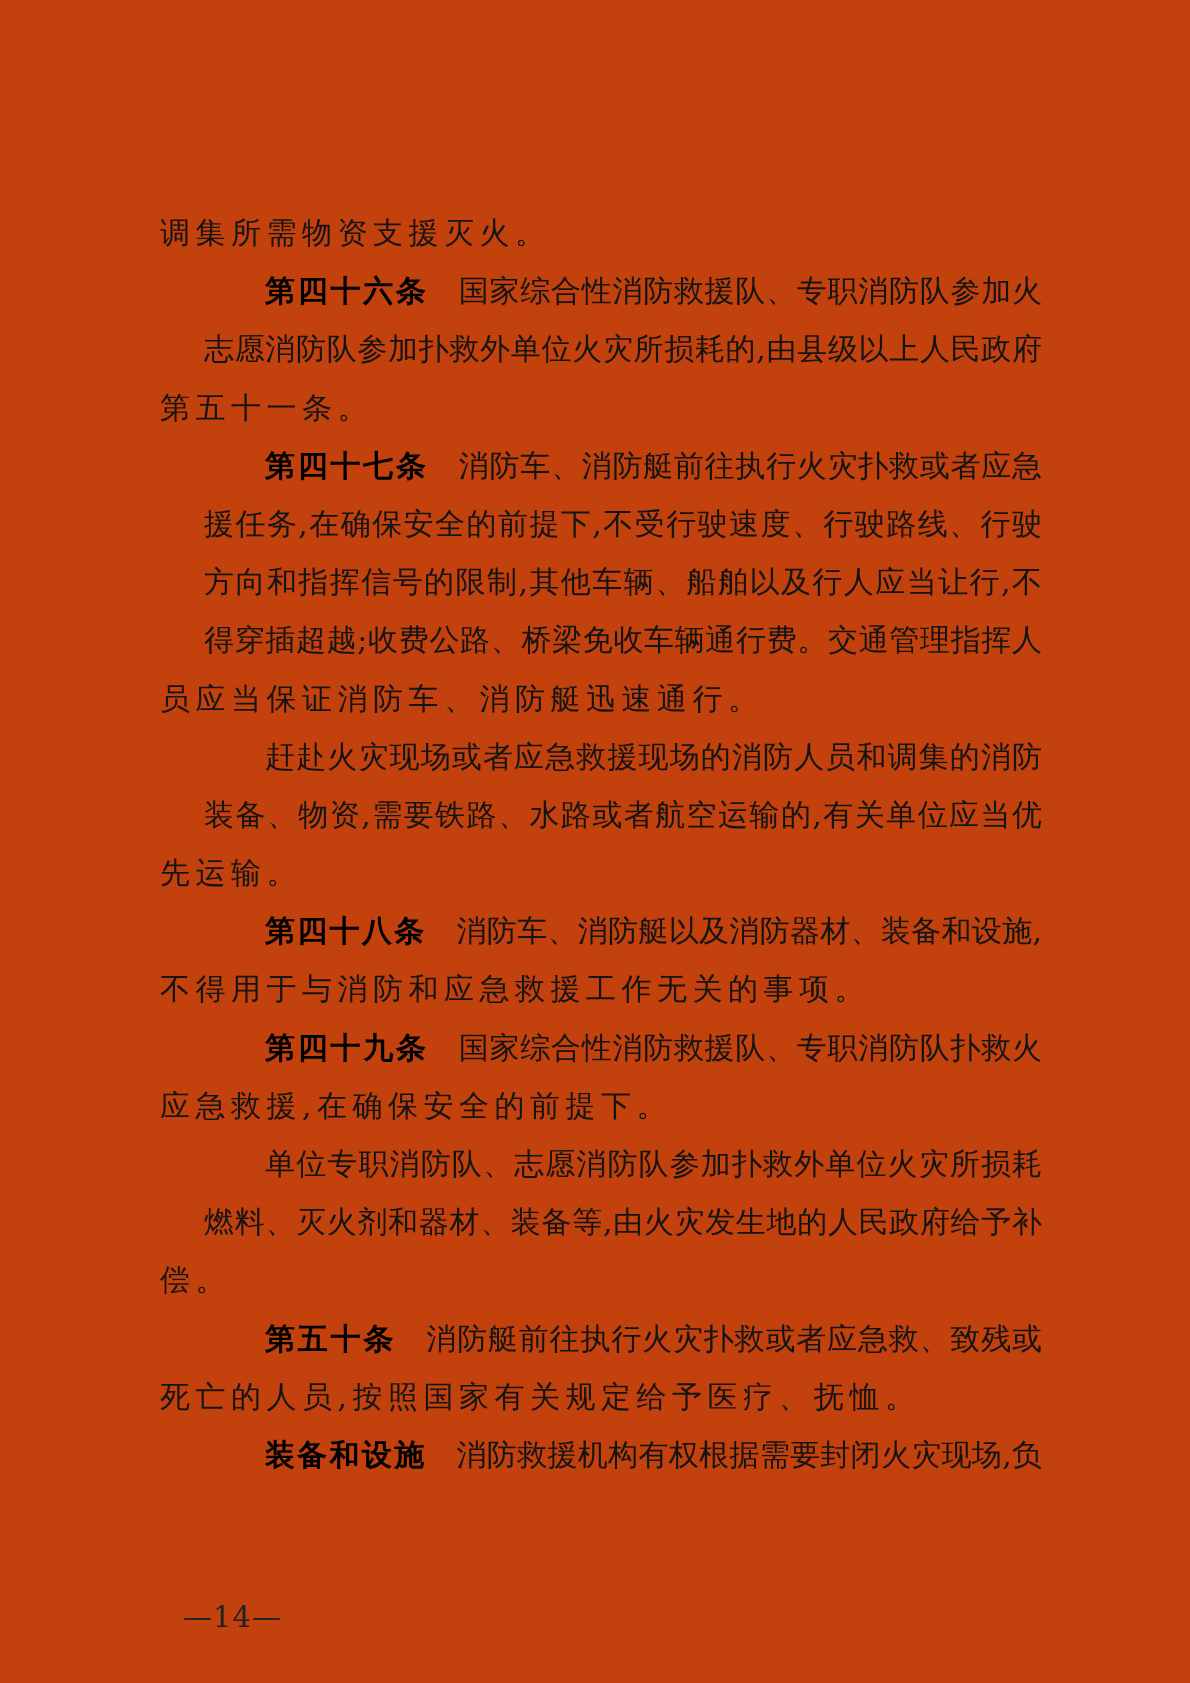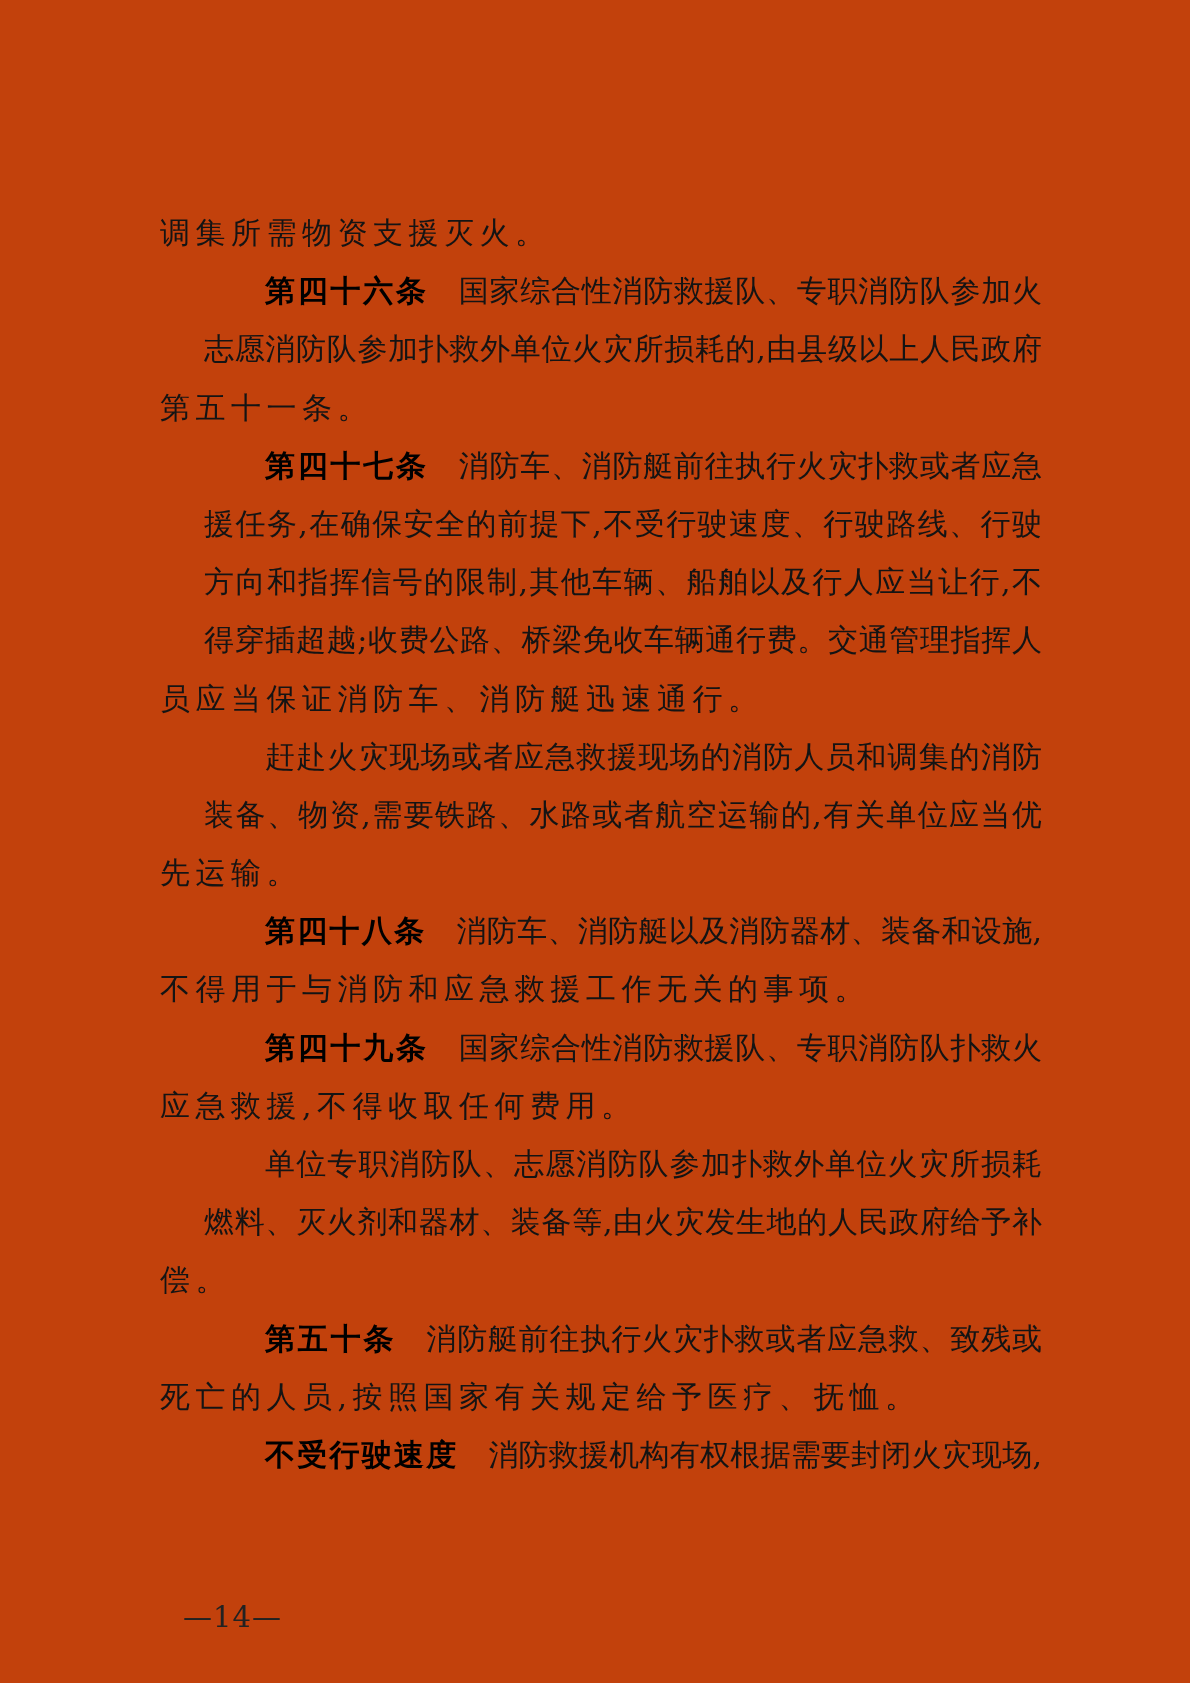--- a/index.html
+++ b/index.html
@@ -89,30 +89,30 @@
     <div class="line fill"><span class="t">装备、物资,需要铁路、水路或者航空运输的,有关单位应当优</span></div>
 
     <div class="line end"><span class="t">先运输。</span></div>
 
     <div class="line fill indent"><span class="num">第四十八条</span><span class="t">消防车、消防艇以及消防器材、装备和设施,</span></div>
 
     <div class="line end"><span class="t">不得用于与消防和应急救援工作无关的事项。</span></div>
 
     <div class="line fill indent"><span class="num">第四十九条</span><span class="t">国家综合性消防救援队、专职消防队扑救火灾、</span></div>
 
-    <div class="line end"><span class="t">应急救援,不得收取任何费用。</span></div>
+    <div class="line end"><span class="t">应急救援,在确保安全的前提下。</span></div>
 
     <div class="line fill indent"><span class="t">单位专职消防队、志愿消防队参加扑救外单位火灾所损耗的</span></div>
 
     <div class="line fill"><span class="t">燃料、灭火剂和器材、装备等,由火灾发生地的人民政府给予补</span></div>
 
     <div class="line end"><span class="t">偿。</span></div>
 
     <div class="line fill indent"><span class="num">第五十条</span><span class="t">消防艇前往执行火灾扑救或者应急救、致残或者</span></div>
 
     <div class="line end"><span class="t">死亡的人员,按照国家有关规定给予医疗、抚恤。</span></div>
 
-    <div class="line fill indent"><span class="num">不受行驶速度</span><span class="t">消防救援机构有权根据需要封闭火灾现场,负</span></div>
+    <div class="line fill indent"><span class="num">装备和设施</span><span class="t">消防救援机构有权根据需要封闭火灾现场,负</span></div>
 
   </div>
 
   <div class="page-number">—14—</div>
 </div>
 
 </body></html>

